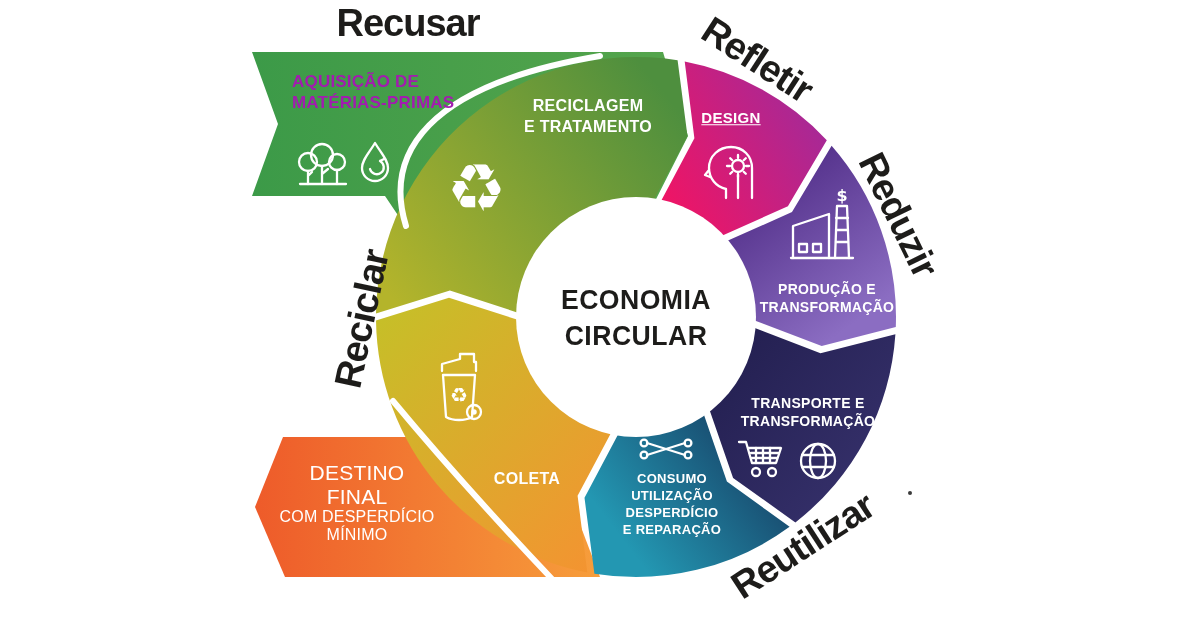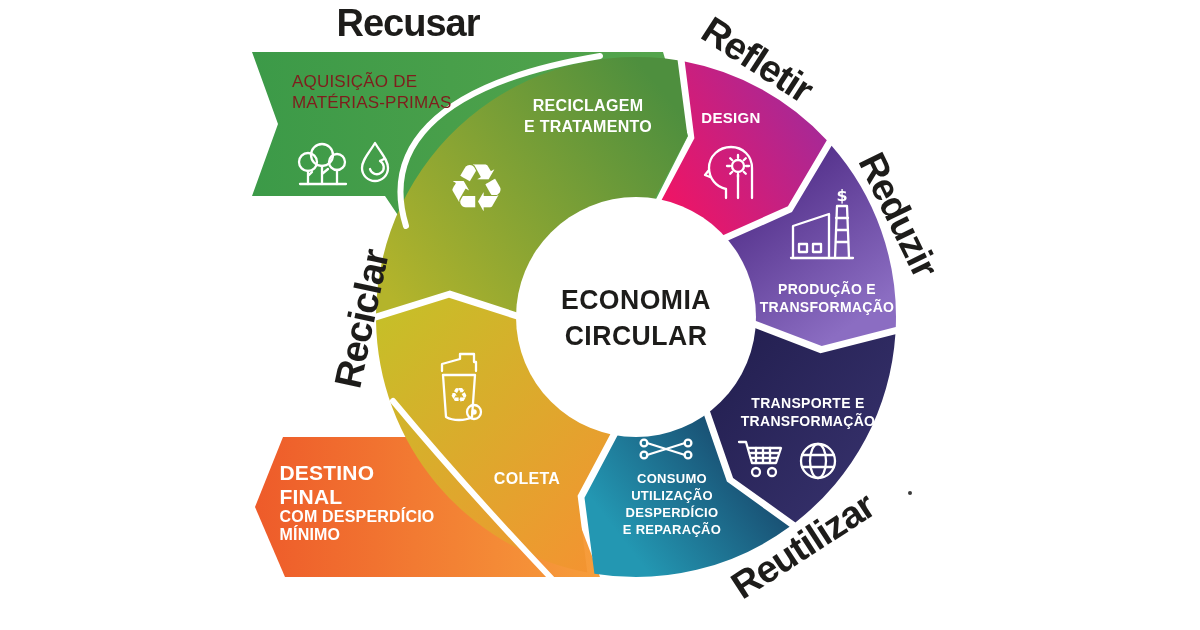--- a/index.html
+++ b/index.html
@@ -4,31 +4,31 @@
 <style>
   html,body{margin:0;padding:0;background:#fff;}
   .stage{position:relative;width:1200px;height:630px;background:#fff;overflow:hidden;
          font-family:"Liberation Sans","DejaVu Sans",sans-serif;}
   .stage svg.ring{position:absolute;left:0;top:0;}
 
   
   .seg-label{position:absolute;transform:translate(-50%,-50%);color:#fff;font-weight:bold;
              text-align:center;line-height:1.3;white-space:nowrap;letter-spacing:.3px;}
   .lbl-reciclagem{left:588px;top:117px;font-size:16px;}
-  .lbl-design{left:731px;top:118px;font-size:15px;}
+  .lbl-design{left:731px;top:118px;font-size:15px;text-decoration:underline;}
   .lbl-producao{left:827px;top:290px;font-size:14px;margin-top:8px;}
   .lbl-transporte{left:808px;top:396px;font-size:14px;margin-top:16px;}
   .lbl-consumo{left:672px;top:505px;font-size:13px;}
   .lbl-coleta{left:527px;top:479px;font-size:16px;}
 
   
-  .banner-text-aquisicao{position:absolute;left:292px;top:72px;color:#7f1d1d;font-weight:normal;
+  .banner-text-aquisicao{position:absolute;left:292px;top:72px;color:#a21caf;font-weight:bold;
              font-size:17px;line-height:1.22;white-space:nowrap;letter-spacing:.2px;}
   .banner-text-destino{position:absolute;left:357px;top:461px;transform:translateX(-50%);
-             color:#fff;font-weight:bold;text-align:left;line-height:1.12;white-space:nowrap;letter-spacing:.2px;}
+             color:#fff;font-weight:normal;text-align:center;line-height:1.12;white-space:nowrap;letter-spacing:.2px;}
   .banner-text-destino .big{display:block;font-size:21px;}
   .banner-text-destino .small{display:block;font-size:16px;}
 
   
   .outer-label{position:absolute;color:#1d1c1a;font-weight:bold;font-size:38px;
                letter-spacing:-1px;white-space:nowrap;}
   .ol-recusar{left:408px;top:23px;transform:translate(-50%,-50%);text-align:center;}
   .ol-refletir{left:757px;top:60px;transform:translate(-50%,-50%) rotate(33deg);}
   .ol-reduzir{left:898px;top:215px;transform:translate(-50%,-50%) rotate(64deg);}
   .ol-reutilizar{left:803px;top:546px;transform:translate(-50%,-50%) rotate(-33deg);}

